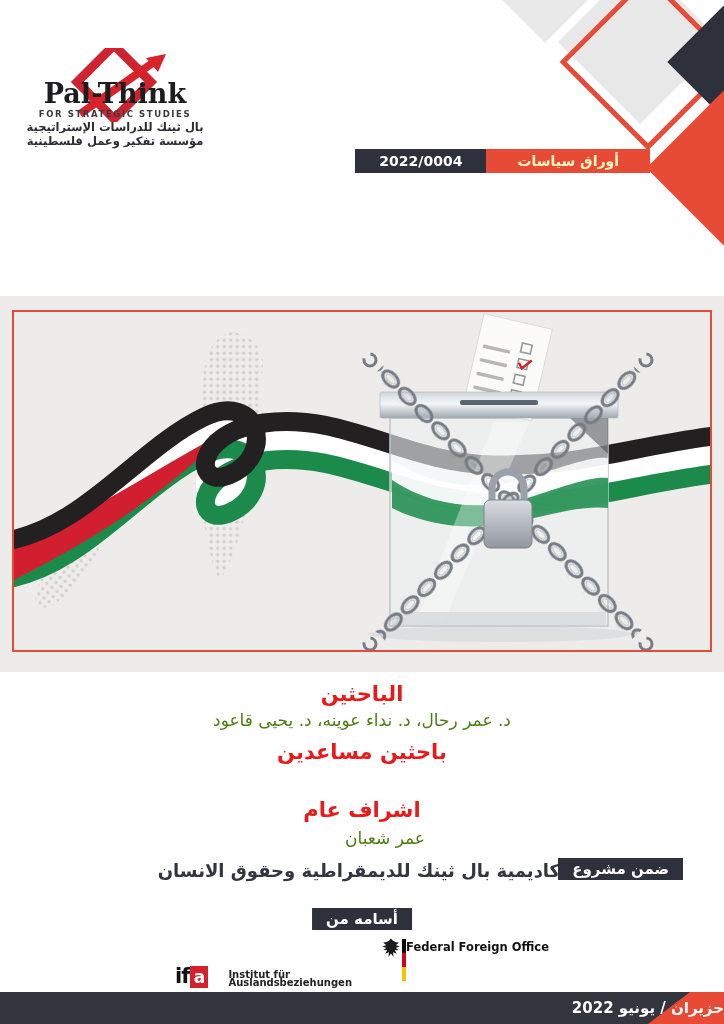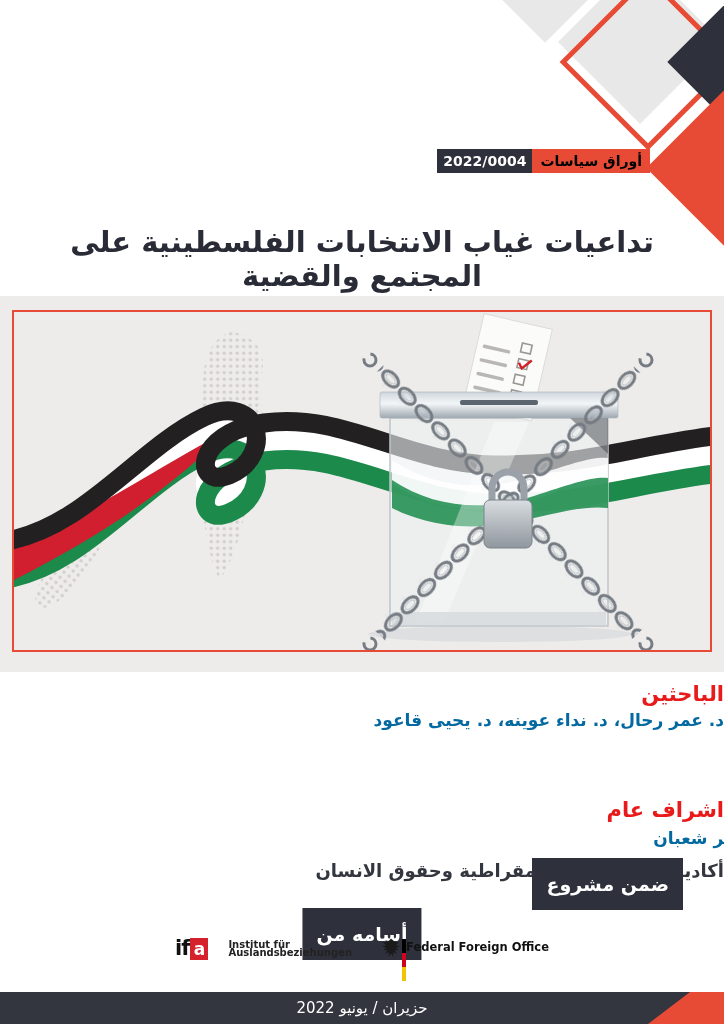--- a/index.html
+++ b/index.html
@@ -15,82 +15,92 @@
   .brand{position:absolute;left:26px;top:52px;width:178px;height:100px;text-align:center;}
   .brand-mark{position:absolute;left:32px;top:-4px;width:118px;height:74px;}
   .brand-name{position:absolute;top:26px;left:0;width:100%;font-family:"DejaVu Serif",serif;
               font-weight:700;font-size:27px;color:#1d1d20;letter-spacing:0px;}
   .brand-sub{position:absolute;top:57px;left:0;width:100%;font-size:8.5px;font-weight:700;
              letter-spacing:1.6px;color:#3a3a3e;}
   .brand-ar{position:absolute;left:0;width:100%;font-size:11.5px;font-weight:700;color:#2c2c31;direction:rtl;}
   .brand-ar1{top:68px;} .brand-ar2{top:82px;}
   
   .banner{position:absolute;top:149px;right:74px;display:flex;height:24px;}
-  .banner-num{background:var(--navy);color:#fff;font-weight:700;font-size:14px;line-height:24px;padding:0 6px;}
-  .banner-series{background:var(--accent);color:#000000;font-weight:700;font-size:14px;line-height:24px;
-                 padding:0 8px;direction:rtl;}
+  .banner-num{background:var(--navy);color:#fff;font-weight:700;font-size:14px;line-height:24px;padding:0 24px;}
+  .banner-series{background:var(--accent);color:#fef9c3;font-weight:700;font-size:14px;line-height:24px;
+                 padding:0 31px;direction:rtl;}
   
   .title{position:absolute;top:206px;left:10px;right:10px;text-align:center;direction:rtl;
          font-size:29px;font-weight:700;color:#292b36;}
   
   .hero-band{position:absolute;top:296px;left:0;width:724px;height:376px;background:var(--panel-bg);}
   .hero-panel{position:absolute;top:310px;left:12px;width:700px;height:342px;box-sizing:border-box;
               border:2px solid var(--accent);background:var(--panel-bg);}
   .hero-panel svg{display:block;}
   
-  .cline{position:absolute;left:0;width:100%;text-align:right;direction:rtl;}
+  .cline{position:absolute;left:0;width:100%;text-align:center;direction:rtl;}
   .red-h{color:var(--heading-red);font-weight:700;font-size:21px;}
-  .names{color:#0369a1;font-weight:700;font-size:17px;}
+  .names{color:#4d7c0f;font-weight:400;font-size:17px;}
   .t682{top:682px;} .t710{top:710px;} .t740{top:740px;} .t768{top:768px;}
   .t798{top:798px;} .t828{top:828px;margin-left:23px;}
   .proj-ar{top:860px;font-size:18px;font-weight:700;color:#33363f;}
-  .badge{background:var(--navy);color:#fff;font-weight:700;font-size:19px;padding:15px 14px;direction:rtl;}
+  .badge{background:var(--navy);color:#fff;font-weight:700;font-size:15px;padding:2px 14px;direction:rtl;}
   .badge-project{position:absolute;top:858px;right:41px;}
   .proj-en{position:absolute;top:888px;left:0;width:100%;text-align:center;font-size:16.5px;
            font-weight:700;color:#222;direction:ltr;}
   .badge-support{position:absolute;top:908px;left:50%;transform:translateX(-50%);}
   
   .logos-row{position:absolute;top:938px;left:0;width:100%;display:flex;justify-content:center;
              gap:28px;align-items:flex-start;}
-  .ifa{display:flex;align-items:flex-start;gap:20px;}
+  .ifa{display:flex;align-items:center;gap:20px;margin-top:28px;}
   .ifa-word{display:flex;align-items:flex-start;}
   .ifa-if{font-weight:700;font-size:21px;line-height:20px;color:#111;letter-spacing:-1px;}
   .ifa-a{display:inline-block;background:#d5212b;color:#fff;font-weight:700;font-size:17px;
          line-height:22px;width:18px;text-align:center;margin-left:1px;}
   .ifa-sub{font-size:10px;color:#222;line-height:8px;margin-top:3px;font-weight:700;}
   .ffo{display:flex;align-items:flex-start;}
   .ffo-stripe{display:flex;flex-direction:column;margin-top:1px;}
   .ffo-stripe span{width:4px;height:14px;display:block;}
   .ffo-label{font-weight:700;font-size:11.5px;color:#111;margin-top:2px;}
   
   .footer{position:absolute;top:992px;left:0;width:724px;height:32px;background:#33363f;}
-  .footer-date{position:absolute;left:0;top:0;width:100%;text-align:center;line-height:32px;
-               color:#fff;font-weight:400;font-size:15px;direction:rtl;}
+  .footer-date{position:absolute;left:0;top:0;width:100%;line-height:32px;
+               color:#fff;font-weight:700;font-size:15px;direction:rtl;}
   .footer-shape{position:absolute;right:0;top:0;height:32px;width:90px;}
 </style>
 </head>
 <body>
 
 <div class="page">
 
   <svg class="corner-deco" viewBox="424 0 300 330" width="300" height="330">
     <rect x="582" y="-16" width="116" height="116" transform="rotate(45 640 42)" fill="#e9e8e8"></rect>
     <rect x="490" y="-90" width="110" height="110" transform="rotate(45 545 -35)" fill="#e9e8e8"></rect>
     <rect x="588" y="2" width="120" height="120" transform="rotate(45 648 62)" fill="none" stroke="#e74b35" stroke-width="5"></rect>
     <rect x="688" y="12" width="100" height="100" transform="rotate(45 738 62)" fill="#2e313b"></rect>
     <rect x="672" y="106" width="124" height="124" transform="rotate(45 734 168)" fill="#e74b35"></rect>
   </svg>
 
+  <div class="brand">
+    <svg class="brand-mark" viewBox="0 0 118 74">
+      <rect x="30" y="8" width="52" height="52" transform="rotate(45 56 34)" fill="none" stroke="#cf2430" stroke-width="9"></rect>
+      <line x1="22" y1="66" x2="96" y2="14" stroke="#d8232a" stroke-width="8"></line>
+      <polygon points="108,6 88,10 100,24" fill="#d8232a"></polygon>
+    </svg>
+    <div class="brand-name">Pal-Think</div>
+    <div class="brand-sub">FOR STRATEGIC STUDIES</div>
+    <div class="brand-ar brand-ar1">بال ثينك للدراسات الإستراتيجية</div>
+    <div class="brand-ar brand-ar2">مؤسسة تفكير وعمل فلسطينية</div>
+  </div>
 
   <div class="banner">
     <span class="banner-num">2022/0004</span>
     <span class="banner-series">أوراق سياسات</span>
   </div>
 
-  <h1 class="title">تداعيات غياب الانتخابات الفلسطينية على المجتمع والقضية</h1>
 
   <div class="hero-band"></div>
   <div class="hero-panel">
     <svg viewBox="0 0 696 338" width="696" height="338">
       <defs>
         <pattern id="dots" width="6.5" height="6.5" patternUnits="userSpaceOnUse">
           <circle cx="2.2" cy="2.2" r="1.7" fill="#d2cfcc"></circle>
         </pattern>
         <pattern id="chainpat" width="24" height="18" patternUnits="userSpaceOnUse">
           <ellipse cx="12" cy="9" rx="9.5" ry="6" fill="none" stroke="#767c83" stroke-width="3.2"></ellipse>
@@ -158,20 +168,21 @@
 
       <g>
         <path d="M478,190 v-14 a16,16 0 0 1 32,0 v14" fill="none" stroke="#9aa1a8" stroke-width="7"></path>
         <rect x="470" y="188" width="48" height="48" rx="6" fill="url(#lockGrad)" stroke="#7d848b" stroke-width="1"></rect>
       </g>
     </svg>
   </div>
 
   <div class="cline red-h t682">الباحثين</div>
   <div class="cline names t710">د. عمر رحال، د. نداء عوينه، د. يحيى قاعود</div>
+  <div class="cline red-h t740">باحثين مساعدين</div>
   <div class="cline red-h t798">اشراف عام</div>
   <div class="cline names t828">عمر شعبان</div>
 
   <div class="cline proj-ar">أكاديمية بال ثينك للديمقراطية وحقوق الانسان</div>
   <div class="badge badge-project">ضمن مشروع</div>
 
   <div class="badge badge-support">أسامه من</div>
   <div class="logos-row">
     <div class="ifa">
       <div class="ifa-word">

